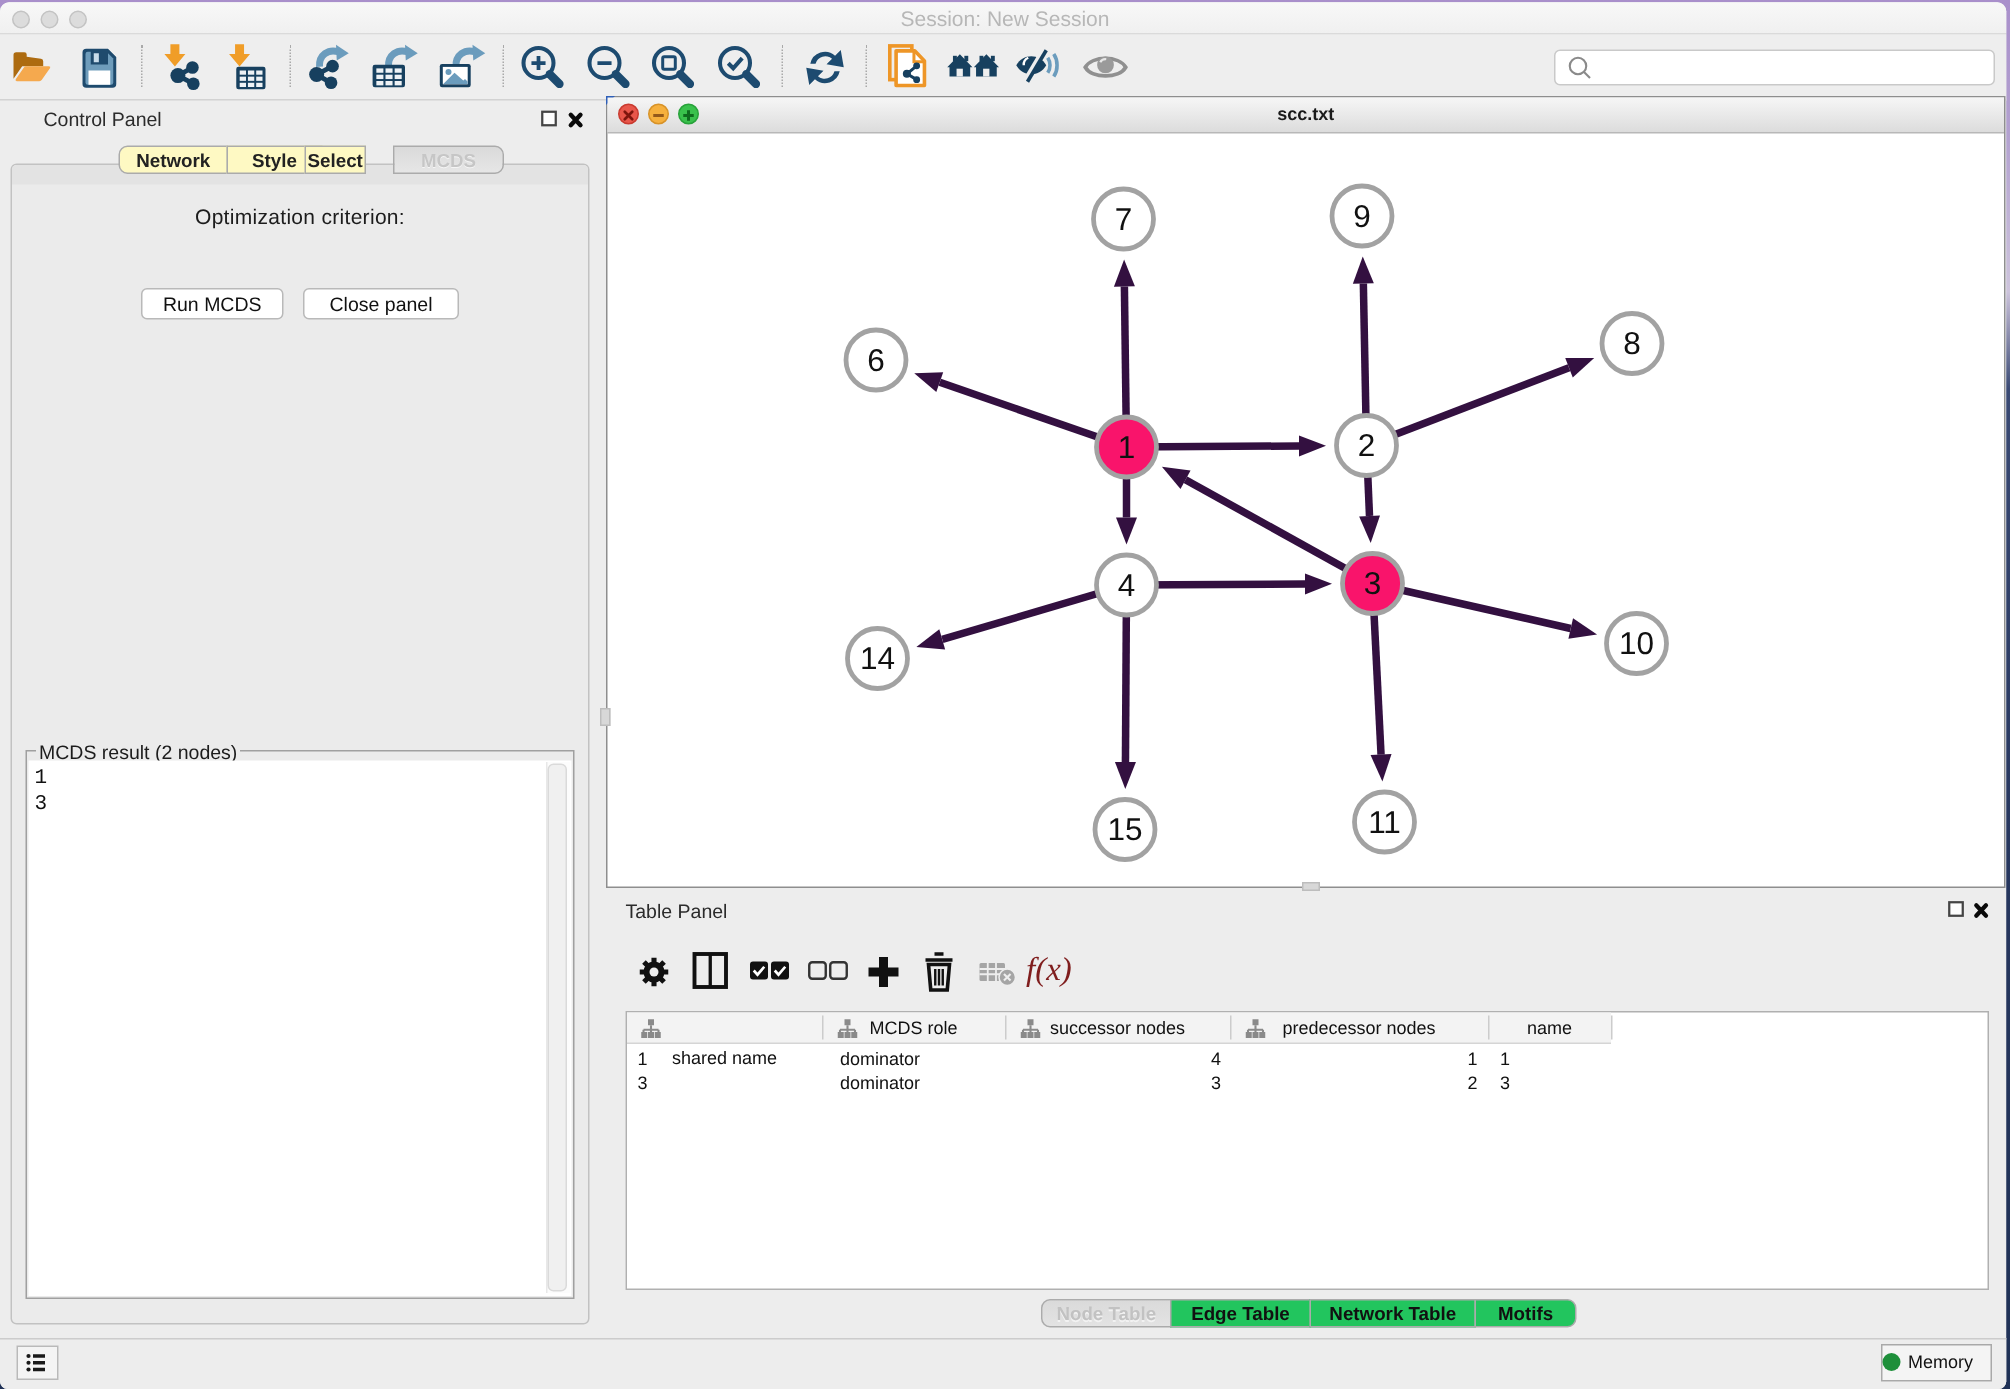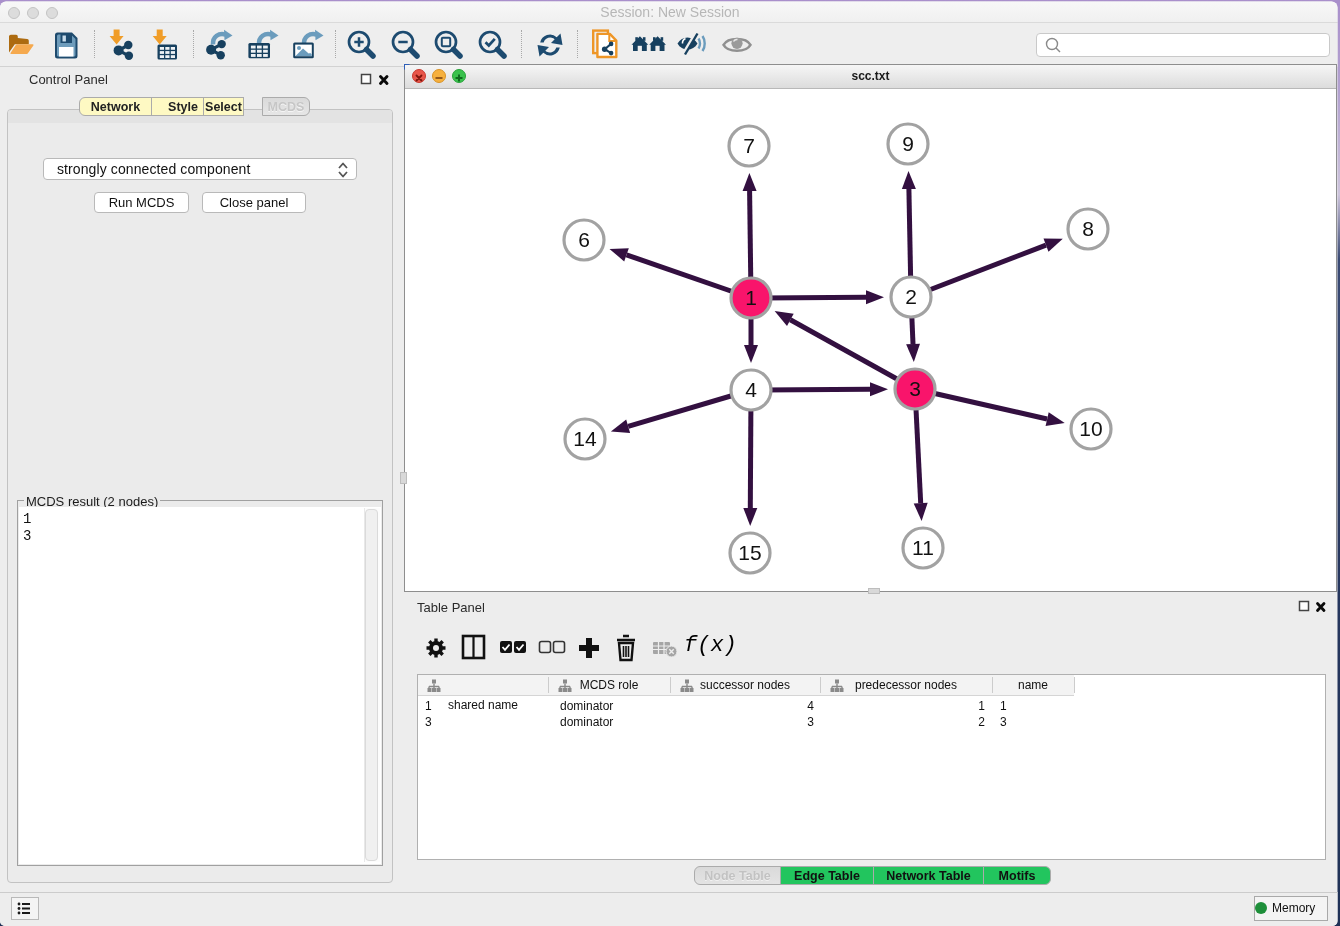--- a/index.html
+++ b/index.html
@@ -253,27 +253,22 @@
   <div class="abs" id="cpanel-title">Control Panel</div>
   <svg class="abs" style="left:360px;top:73px;" width="34" height="14">
     <rect x="1.5" y="1.5" width="9" height="9" fill="#fdfdfd" stroke="#444" stroke-width="1.5"></rect>
     <path d="M20.5 3.5 L27 10.5 M27 3.5 L20.5 10.5" stroke="#0a0a0a" stroke-width="2.9" stroke-linecap="round"></path>
   </svg>
   <div class="abs" id="tabpane"></div>
   <div class="abs" id="tabpane-top"></div>
   <div class="paneltab" style="left:79px;width:73px;border-radius:6px 0 0 6px;">Network</div>
   <div class="paneltab" style="left:151px;width:64px;">Style</div>
   <div class="paneltab" style="left:203px;width:41px;">Select</div>
-  <div class="paneltab" style="left:262px;width:48px;border-radius:0 6px 6px 0;background:linear-gradient(#dadada,#e6e6e6);color:#c6c6c6;text-shadow:0 1px 0 #f5f5f5;">MCDS</div>
-  <div class="abs" id="combo">strongly connected component
-    <svg width="14" height="18" style="position:absolute;right:6px;top:2px;">
-      <path d="M3 7 L7 2.5 L11 7" fill="none" stroke="#555" stroke-width="1.8" stroke-linejoin="round"></path>
-      <path d="M3 11 L7 15.5 L11 11" fill="none" stroke="#555" stroke-width="1.8" stroke-linejoin="round"></path>
-    </svg>
-  </div>
+  <div class="paneltab" style="left:262px;width:74px;border-radius:0 6px 6px 0;background:linear-gradient(#dadada,#e6e6e6);color:#c6c6c6;text-shadow:0 1px 0 #f5f5f5;">MCDS</div>
+  <div class="abs" id="optlabel">Optimization criterion:</div>
   <div class="btn" style="left:94px;top:192px;width:95px;">Run MCDS</div>
   <div class="btn" style="left:202px;top:192px;width:104px;">Close panel</div>
   <div class="abs" id="fieldset"></div>
   <div class="abs" id="fieldset-label">MCDS result (2 nodes)</div>
   <div class="abs" id="mcds-list">
       <div style="padding:4px 0 0 4px;">1<br>3</div>
     </div>
   <div class="abs" id="mcds-scroll"></div>
   <div class="abs" id="mcds-thumb"></div>
 
@@ -399,21 +394,21 @@
     <g fill="#a5a5a5">
           <rect x="1" y="2" width="17" height="12" rx="1"></rect>
         </g>
     <g stroke="#eee" stroke-width="1.2">
           <path d="M1 6 h17 M1 9.5 h17 M6.5 2 v12 M12 2 v12"></path>
         </g>
     <circle cx="19.5" cy="11.5" r="5.5" fill="#a5a5a5" stroke="#eee" stroke-width="1"></circle>
     <path d="M17.3 9.3 l4.4 4.4 M21.7 9.3 l-4.4 4.4" stroke="#eee" stroke-width="1.4"></path>
   </svg>
 
-  <div class="abs" style="left:684px;top:633px;font-family:Liberation Mono, monospace;font-style:italic;font-size:22px;color:#000000;">f(x)</div>
+  <div class="abs" style="left:684px;top:633px;font-family:Liberation Serif, serif;font-style:italic;font-size:22px;color:#7f1d1d;">f(x)</div>
   </div>
   <div class="abs" id="ttable"></div>
   <div class="abs" id="thead"></div>
   <div id="thead-cells">
     <div class="thcell" style="left:418px;width:130px;margin-top:20px;">shared name</div>
     <div class="thcell" style="left:548px;width:122px;">MCDS role</div>
     <div class="thcell" style="left:670px;width:150px;">successor nodes</div>
     <div class="thcell" style="left:820px;width:172px;">predecessor nodes</div>
     <div class="thcell" style="left:992px;width:82px;">name</div>
     <div class="thsep" style="left:548px;top:677px;"></div>

